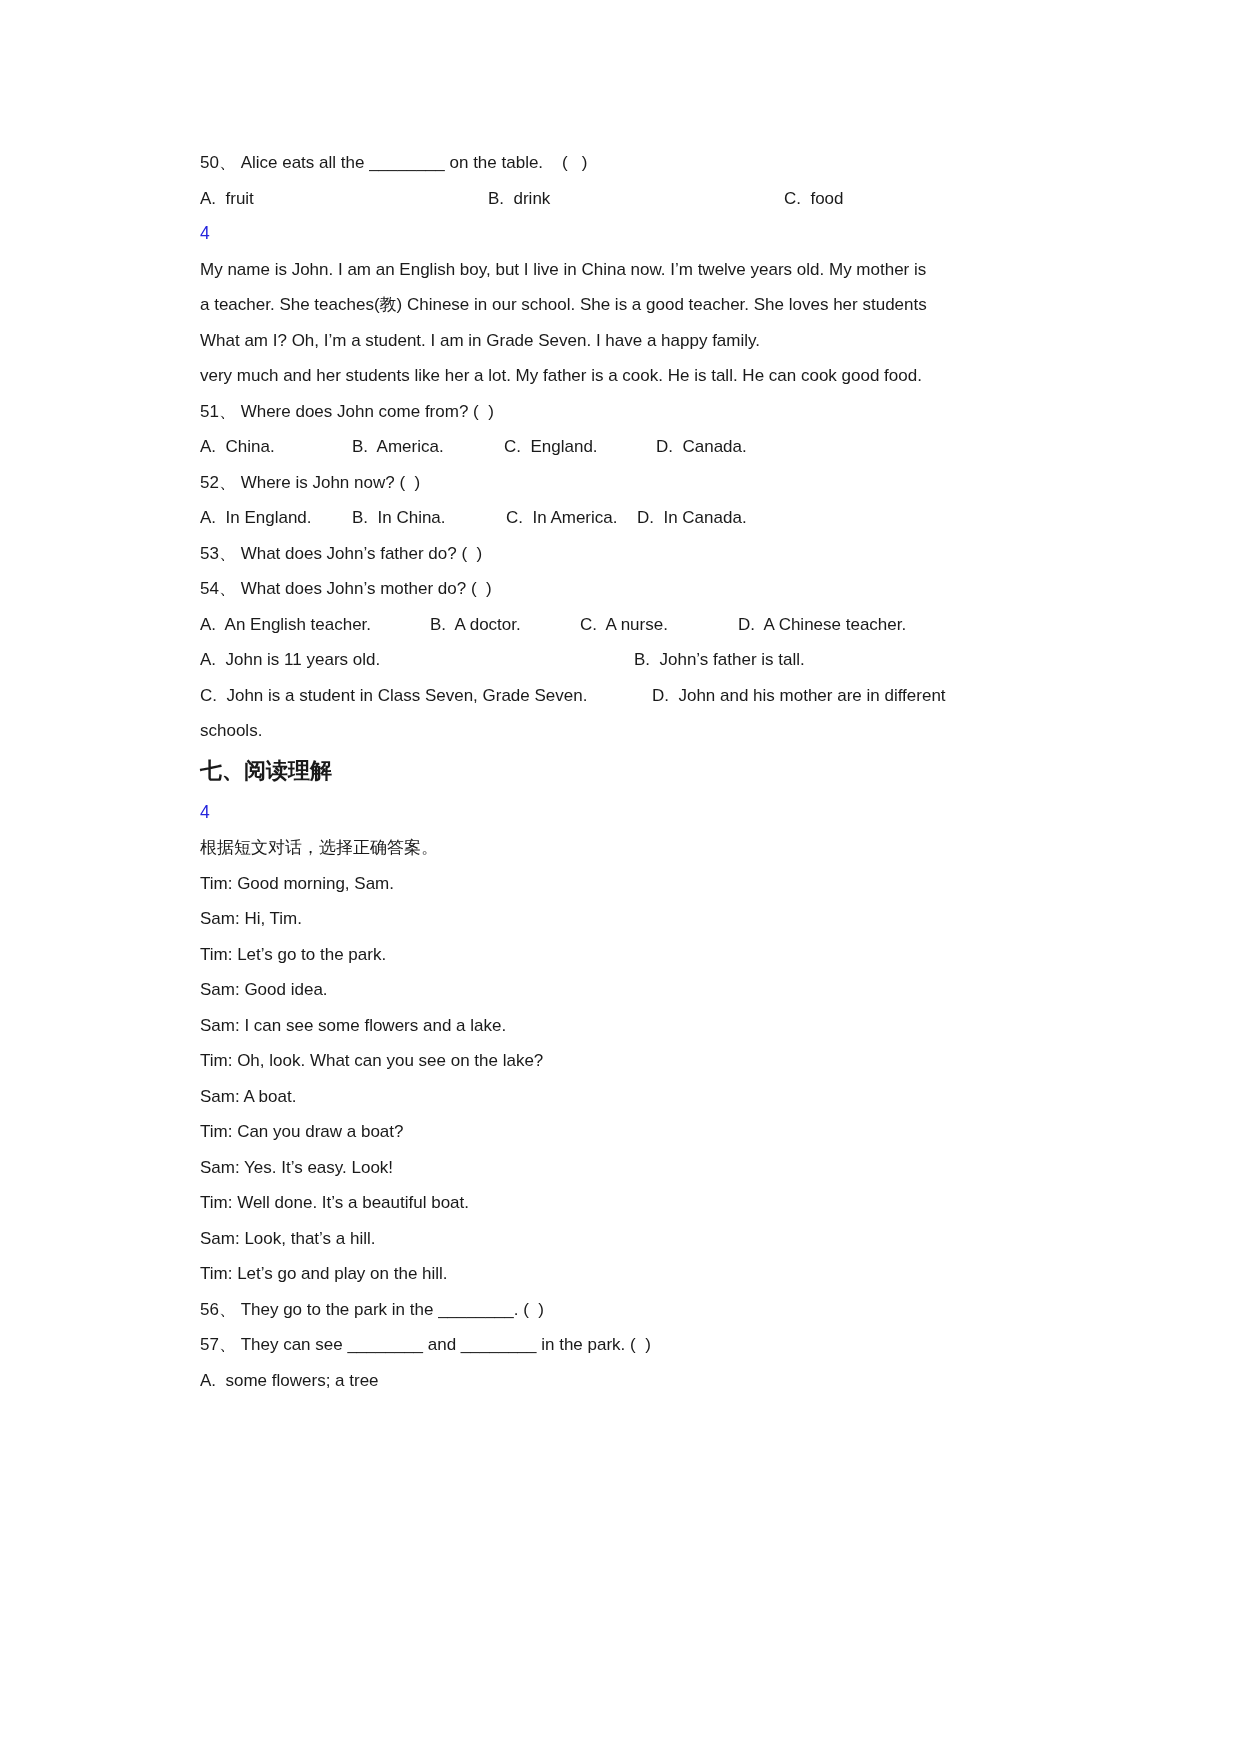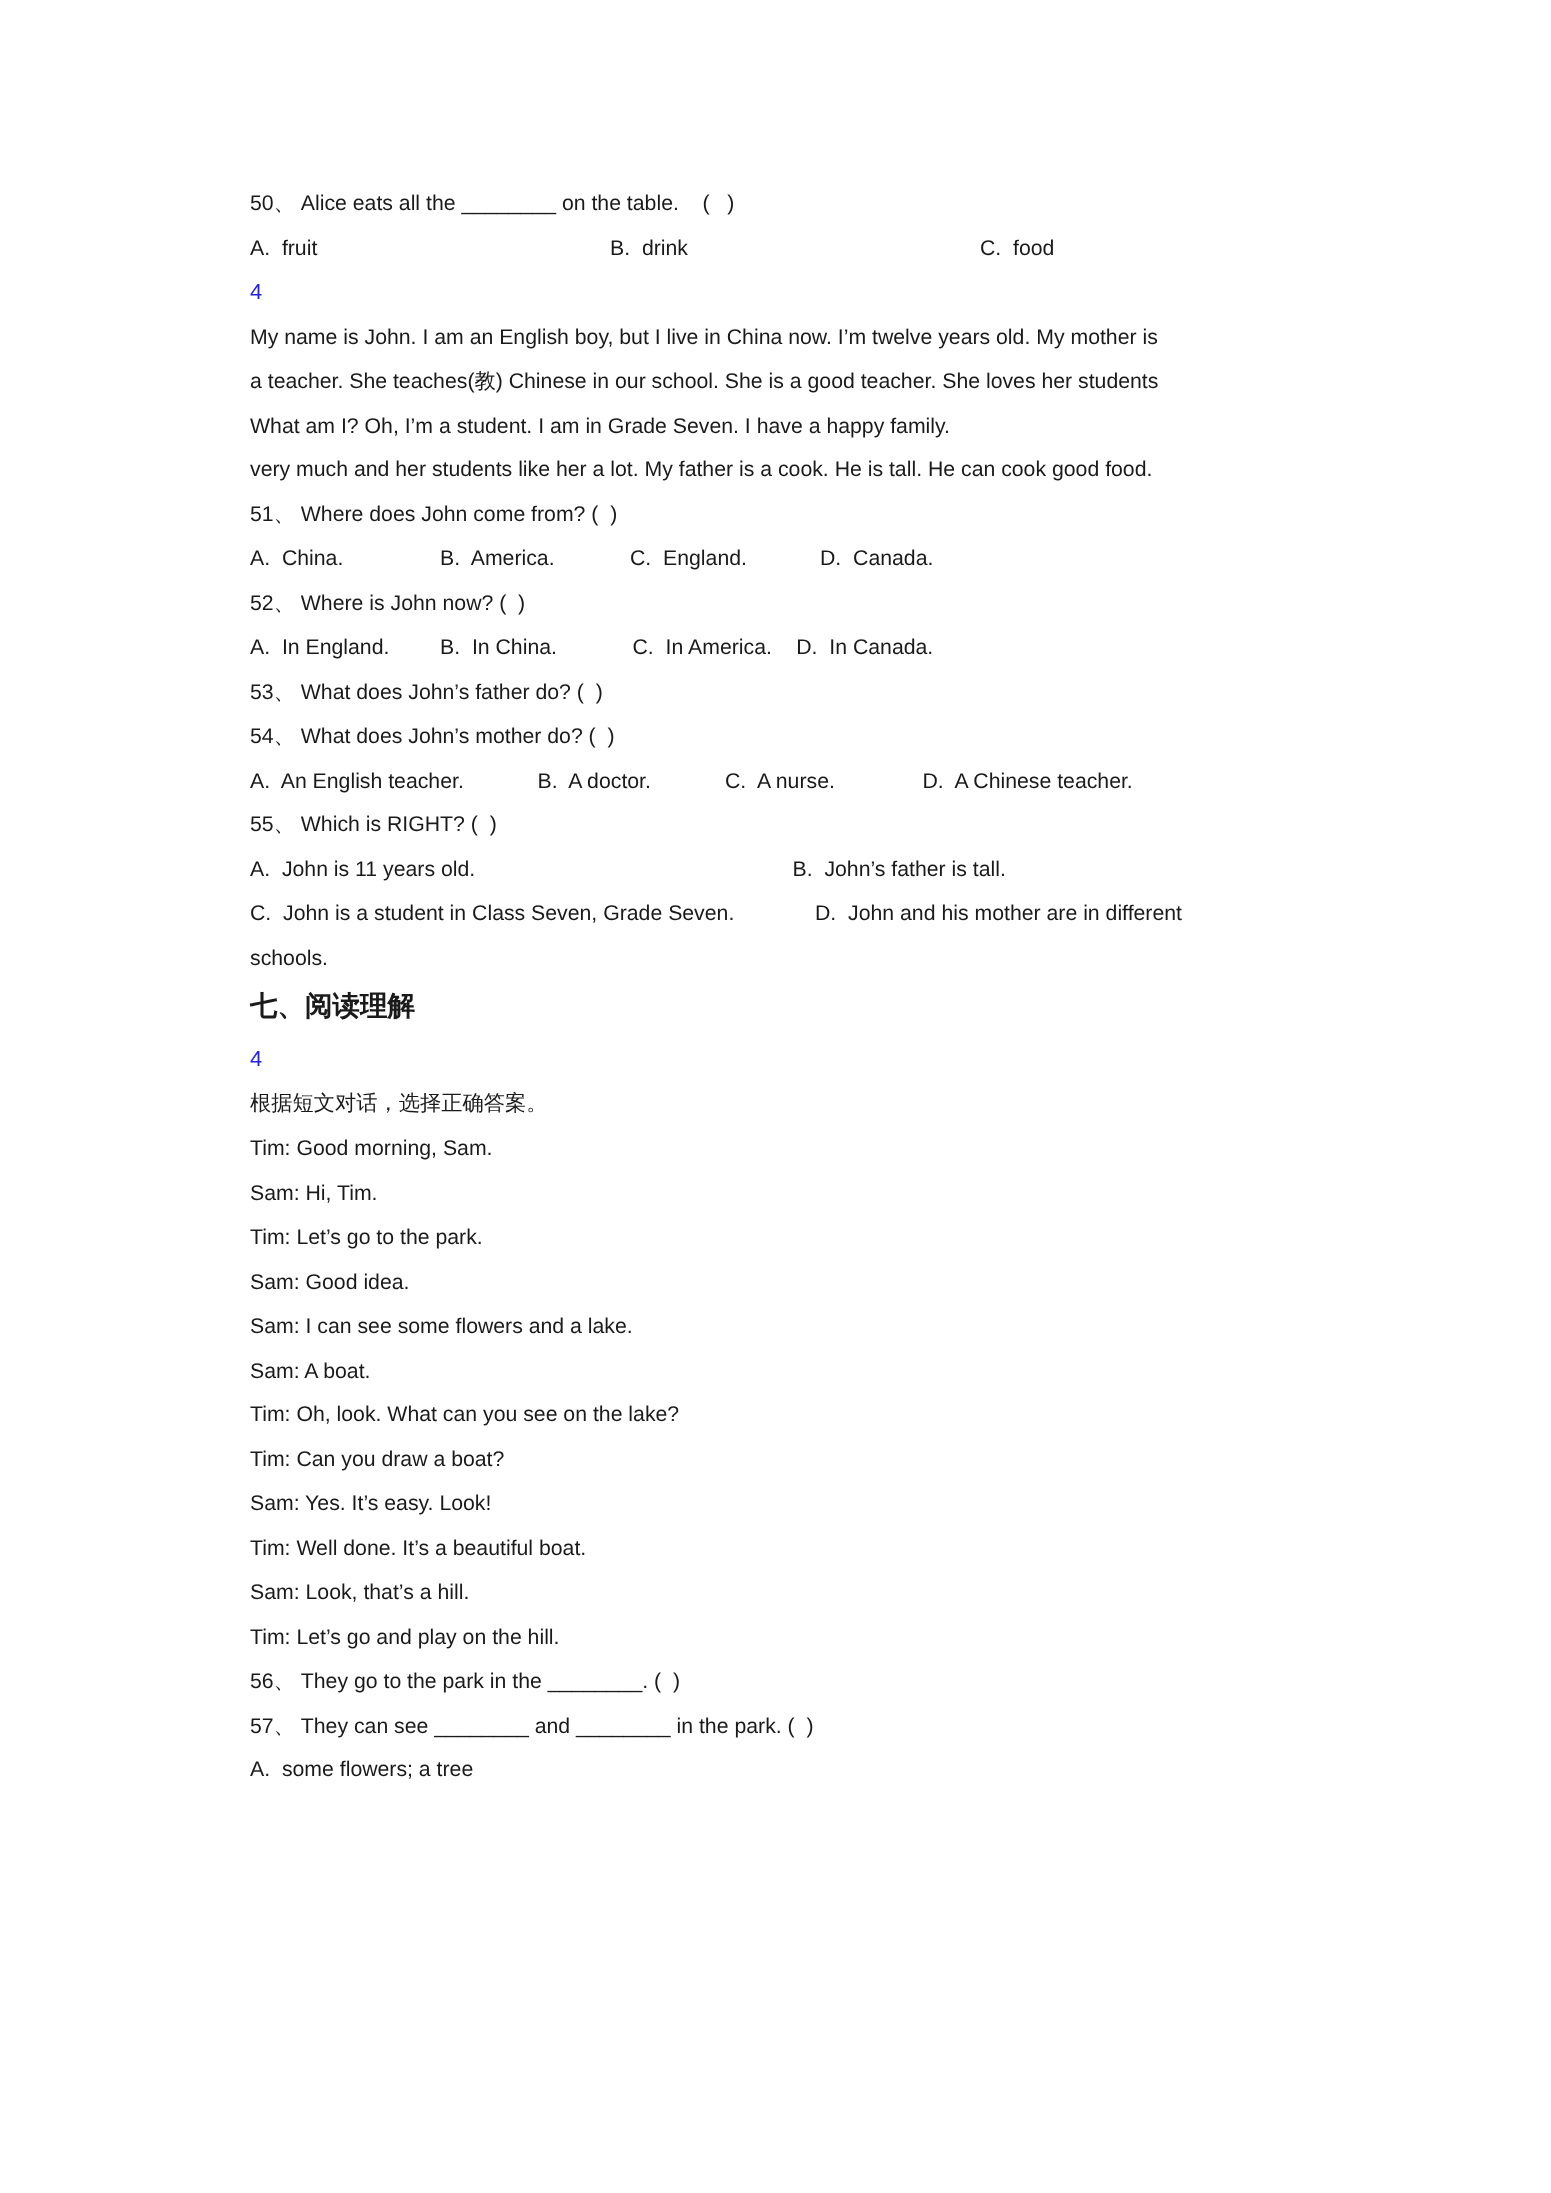--- a/index.html
+++ b/index.html
@@ -79,42 +79,41 @@
   <div class="line">53、 What does John’s father do? (  )</div>
 
   <div class="line">54、 What does John’s mother do? (  )</div>
   <div class="line opts">
     <span class="opt mw230">A.  An English teacher.</span>
     <span class="opt mw150">B.  A doctor.</span>
     <span class="opt mw158">C.  A nurse.</span>
     <span class="opt">D.  A Chinese teacher.</span>
   </div>
 
-  <div class="line">55、 Which is RIGHT? (  )</div>
   <div class="line opts">
     <span class="opt mw434">A.  John is 11 years old.</span>
     <span class="opt">B.  John’s father is tall.</span>
   </div>
   <div class="line opts">
     <span class="opt mw452">C.  John is a student in Class Seven, Grade Seven.</span>
     <span class="opt">D.  John and his mother are in different</span>
   </div>
   <div class="line">schools.</div>
 
   <div class="heading">七、阅读理解</div>
   <div class="line marker" style="color: rgb(36, 36, 221);">4</div>
   <div class="line cjk-serif">根据短文对话，选择正确答案。</div>
 
   <div class="line">Tim: Good morning, Sam.</div>
   <div class="line">Sam: Hi, Tim.</div>
   <div class="line">Tim: Let’s go to the park.</div>
   <div class="line">Sam: Good idea.</div>
   <div class="line">Sam: I can see some flowers and a lake.</div>
+  <div class="line">Tim: Oh, look. What can you see on the lake?</div>
   <div class="line">Sam: A boat.</div>
-  <div class="line">Tim: Oh, look. What can you see on the lake?</div>
   <div class="line">Tim: Can you draw a boat?</div>
   <div class="line">Sam: Yes. It’s easy. Look!</div>
   <div class="line">Tim: Well done. It’s a beautiful boat.</div>
   <div class="line">Sam: Look, that’s a hill.</div>
   <div class="line">Tim: Let’s go and play on the hill.</div>
 
   <div class="line">56、 They go to the park in the ________. (  )</div>
 
   <div class="line">57、 They can see ________ and ________ in the park. (  )</div>
   <div class="line opts">

